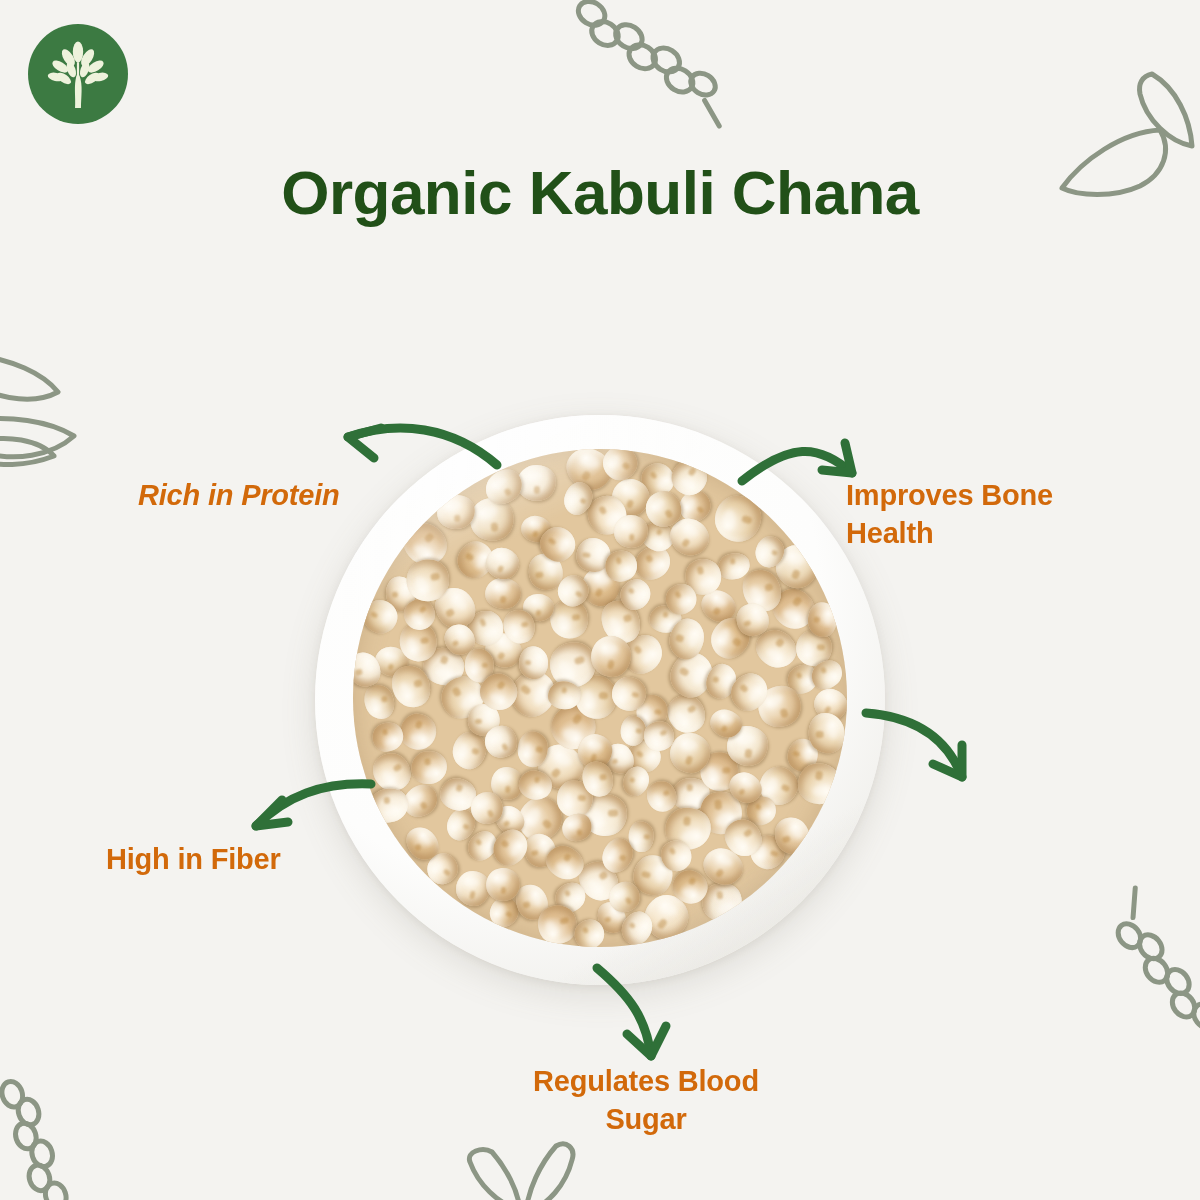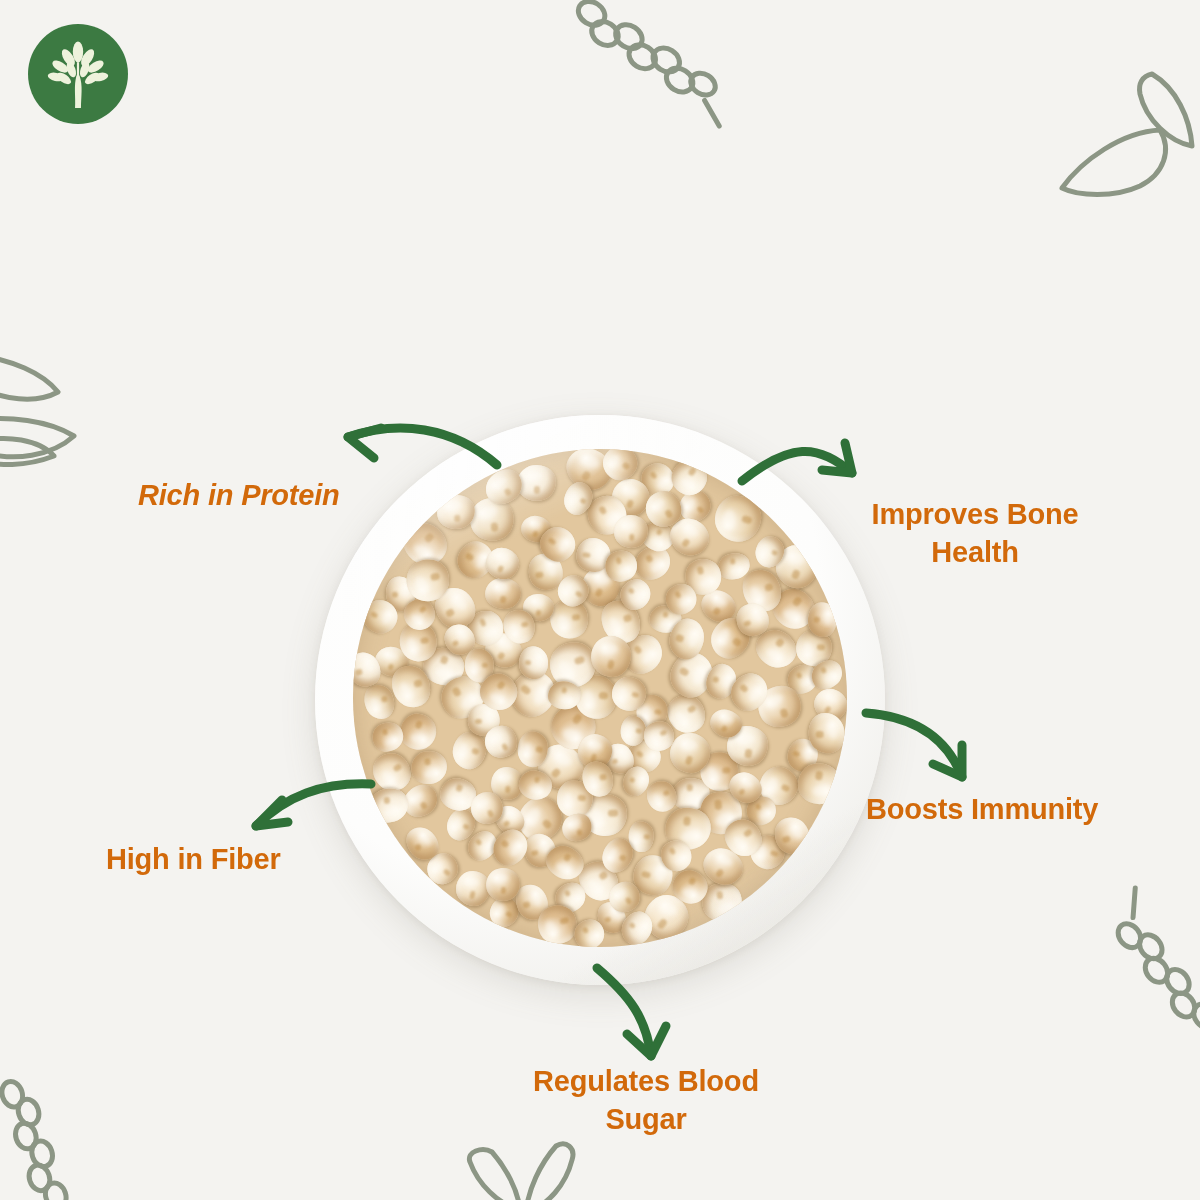--- a/index.html
+++ b/index.html
@@ -103,21 +103,21 @@
   .benefit {
     position:absolute;
     color:#d2690a;
     font-weight:700;
     font-size:29px;
     line-height:1.32;
     letter-spacing:-0.2px;
     white-space:pre-line;
   }
   #benefit-0 { left:138px; top:476px;font-style:italic; }
-  #benefit-1 { left:846px; top:495px; width:258px; text-align:center; }
+  #benefit-1 { left:846px; top:476px; width:258px; text-align:left; }
   #benefit-2 { left:866px; top:790px; }
   #benefit-3 { left:106px; top:840px; }
   #benefit-4 { left:506px; top:1062px; width:280px; text-align:center; }
 
   
   #arrow-layer, #decor-layer {
     position:absolute; left:0; top:0;
     width:1200px; height:1200px;
     pointer-events:none;
   }
@@ -194,20 +194,21 @@
         <ellipse cx="31" cy="56" rx="5.5" ry="11" transform="rotate(-55 31 56)"></ellipse>
         <ellipse cx="69" cy="56" rx="5.5" ry="11" transform="rotate(55 69 56)"></ellipse>
         <ellipse cx="41" cy="44" rx="5.5" ry="11" transform="rotate(-20 41 44)"></ellipse>
         <ellipse cx="59" cy="44" rx="5.5" ry="11" transform="rotate(20 59 44)"></ellipse>
         <path d="M50 34 L50 60" stroke="#eef2dc" stroke-width="3"></path>
       </g>
     </svg>
   </div>
 
   <div id="title-block">
+    <span class="title-line2">Organic Kabuli Chana</span>
   </div>
 
   <div id="bowl-wrap">
     <div id="bowl-outer"></div>
     <div id="bowl-inner">
       <div id="chickpeas">
           <div class="pea" style="left: 275.501px; top: 193.283px; width: 39.9257px; height: 36.3101px; background: radial-gradient(circle at 34% 28%, rgb(255, 250, 240) 0%, rgb(241, 223, 192) 48%, rgb(214, 177, 131) 100%); transform: rotate(129.014deg);"></div>
           <div class="pea" style="left: 439.34px; top: 297.211px; width: 32.9396px; height: 30.4236px; background: radial-gradient(circle at 34% 28%, rgb(255, 250, 240) 0%, rgb(223, 190, 142) 48%, rgb(214, 177, 131) 100%); transform: rotate(96.9682deg);"></div>
           <div class="pea" style="left: 202.756px; top: 157.274px; width: 38.8874px; height: 38.29px; background: radial-gradient(circle at 34% 28%, rgb(255, 250, 240) 0%, rgb(233, 211, 173) 48%, rgb(214, 177, 131) 100%); transform: rotate(250.358deg);"></div>
           <div class="pea" style="left: 171.463px; top: 354.81px; width: 44.8133px; height: 42.4765px; background: radial-gradient(circle at 34% 28%, rgb(255, 250, 240) 0%, rgb(231, 205, 166) 48%, rgb(214, 177, 131) 100%); transform: rotate(303.355deg);"></div>
@@ -392,18 +393,17 @@
       <g>
         <path d="M597 968 C630 996 646 1018 651 1056"></path>
         <path d="M651 1056 L627 1034 M651 1056 L666 1026"></path>
       </g>
     </g>
   </svg>
 
   <div class="benefit" id="benefit-0">Rich in Protein</div>
   <div class="benefit" id="benefit-1">Improves Bone
 Health</div>
-  <div class="benefit" id="benefit-2">Boosts Immunity</div>
   <div class="benefit" id="benefit-4">Regulates Blood
 Sugar</div>
   <div class="benefit" id="benefit-3">High in Fiber</div>
 
 </div>
 
 </body></html>

